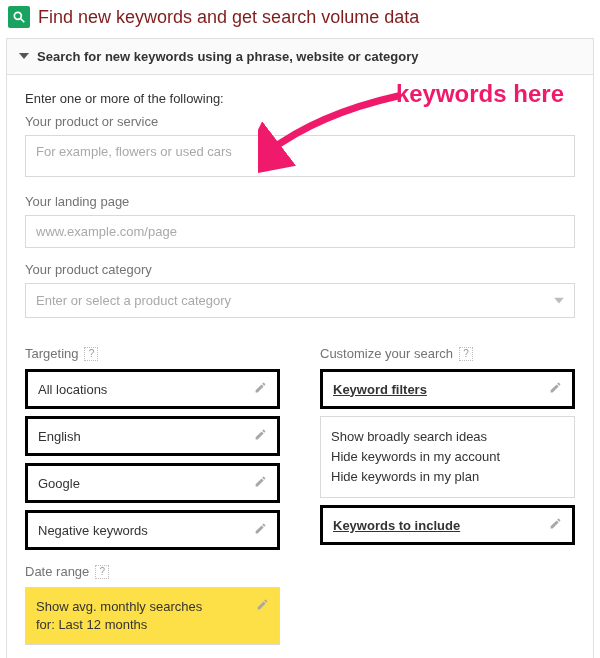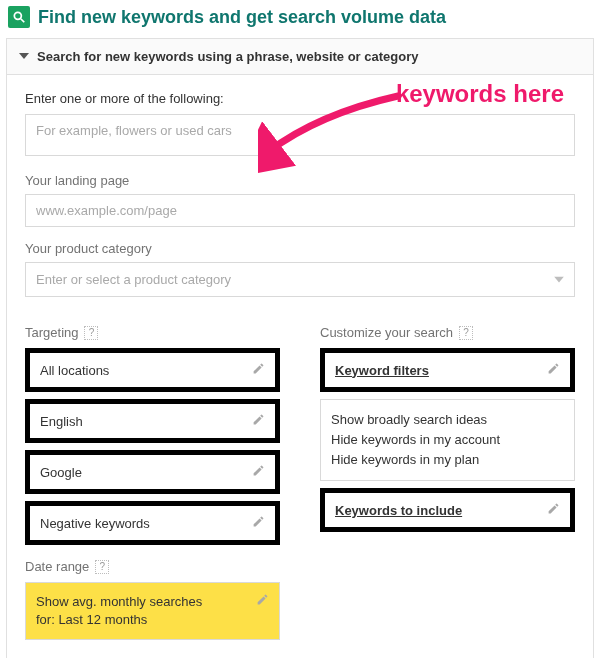--- a/index.html
+++ b/index.html
@@ -21,23 +21,23 @@
     width: 22px;
     height: 22px;
     background: #1aa260;
     border-radius: 2px;
     display: flex;
     align-items: center;
     justify-content: center;
     flex-shrink: 0;
   }
   .title {
-    color: #0f766e;
+    color: #7f1d1d;
     font-size: 18px;
-    font-weight: 700;
+    font-weight: 400;
   }
   .accordion {
     border: 1px solid #e0e0e0;
     margin: 0 6px;
     background: #fafafa;
   }
   .accordion-header {
     display: flex;
     align-items: center;
     padding: 10px 12px;
@@ -112,21 +112,21 @@
     height: 14px;
     border: 1px dotted #bdbdbd;
     display: inline-flex;
     align-items: center;
     justify-content: center;
     font-size: 10px;
     color: #9a9a9a;
     cursor: help;
   }
   .chip-row {
-    border: 5px solid #000000;
+    border: 3px solid #000000;
     padding: 9px 10px;
     display: flex;
     justify-content: space-between;
     align-items: center;
     background: #fff;
     margin-bottom: 7px;
     cursor: pointer;
     font-size: 13px;
   }
   .chip-row.bold .chip-label { font-weight: bold; text-decoration: underline; }
@@ -210,20 +210,21 @@
           <polygon points="0,2 10,2 5,8" fill="#555"></polygon>
         </svg>
     </span>
     <span>Search for new keywords using a phrase, website or category</span>
   </div>
 
   <div class="accordion-body">
     <div class="section-title">Enter one or more of the following:</div>
 
     <div class="block">
+      <div class="field-label">Your product or service</div>
       <textarea class="text-area" placeholder="For example, flowers or used cars" style=""></textarea>
     </div>
 
     <div class="block">
       <div class="field-label">Your landing page</div>
       <input type="text" class="text-input" placeholder="www.example.com/page" style="">
     </div>
 
     <div class="block">
       <div class="field-label">Your product category</div>

